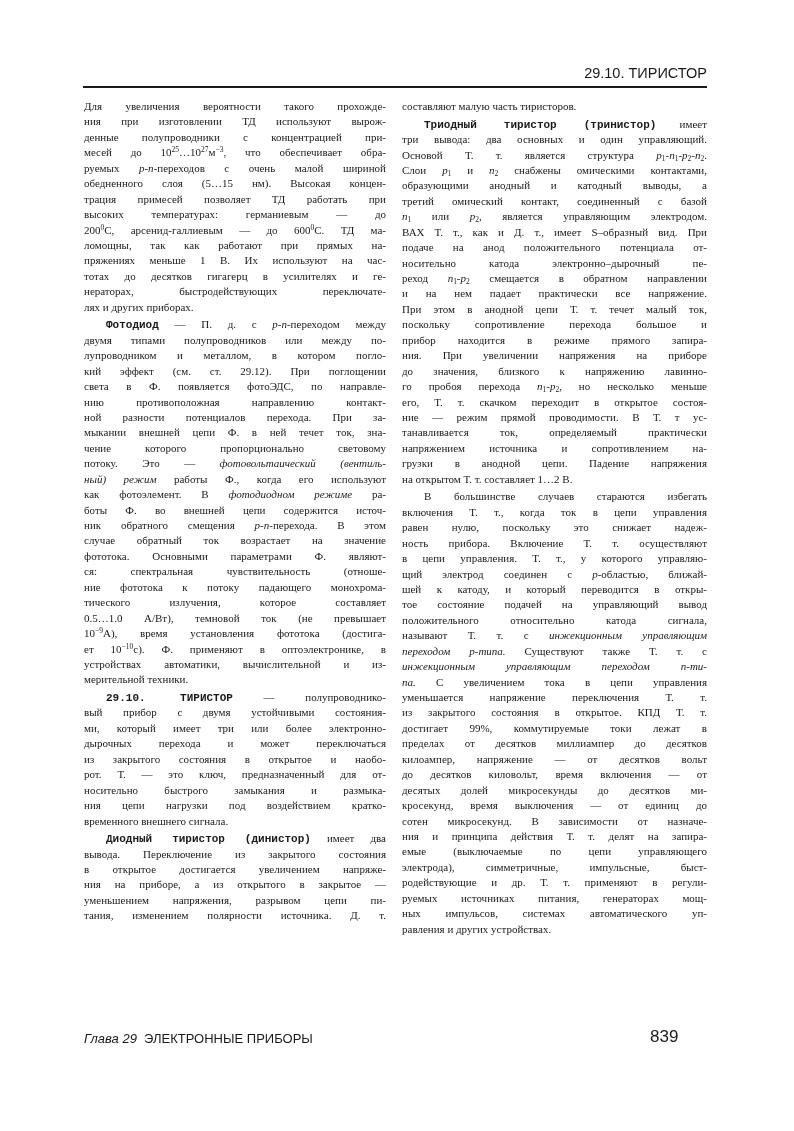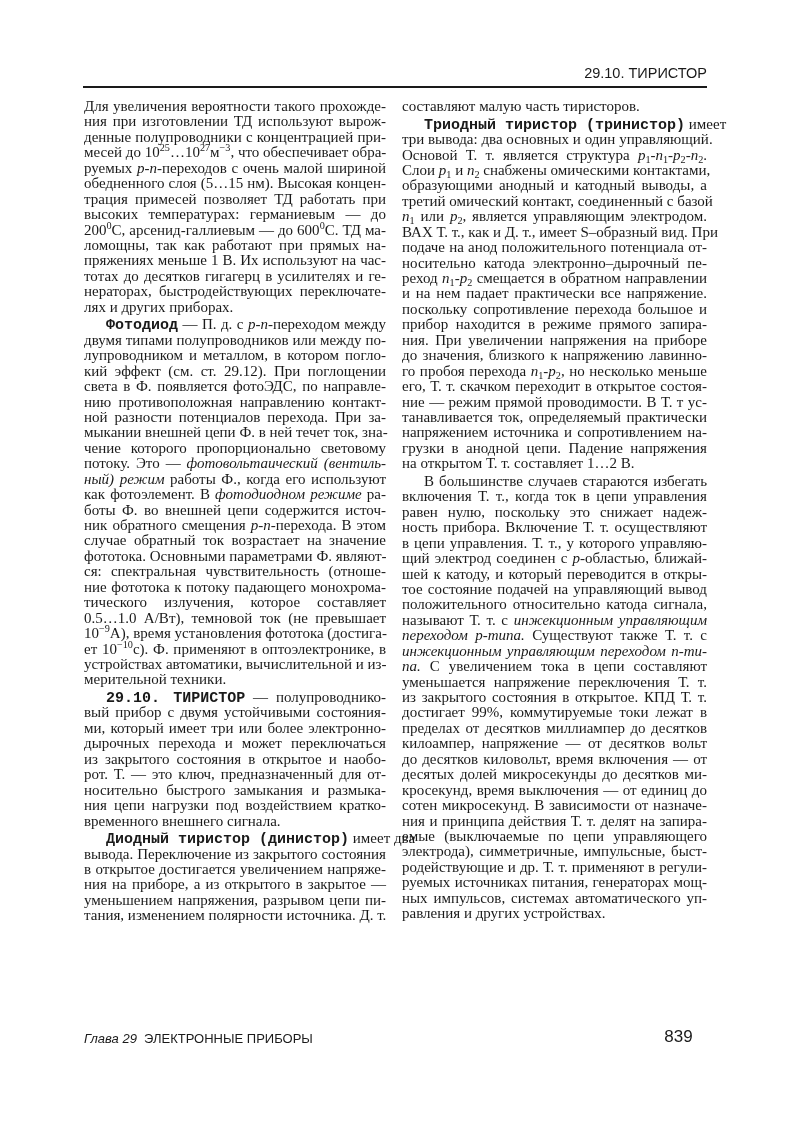--- a/index.html
+++ b/index.html
@@ -5,39 +5,39 @@
   html, body { margin: 0; padding: 0; background: #ffffff; }
   body { width: 794px; height: 1131px; position: relative; overflow: hidden; color: #1a1a1a; }
   .running-head {
     position: absolute; left: 83px; top: 64px; width: 624px; height: 22px;
     border-bottom: 2.5px solid #1a1a1a;
     font-family: "Liberation Sans", sans-serif; font-size: 14.5px;
     text-align: right; line-height: 18px;
   }
   .col {
     position: absolute; top: 99px; width: 302px;
-    font-family: "Liberation Serif", serif; font-size: 15px; line-height: 15.45px;
+    font-family: "Liberation Serif", serif; font-size: 11px; line-height: 15.45px;
   }
   .col.left { left: 84px; }
   .col.right { left: 402px; width: 305px; }
   .para { margin: 0 0 2.2px 0; }
   .line { display: block; white-space: nowrap; text-align: justify; text-align-last: justify; height: 15.45px; overflow: visible; }
   .line.last { text-align-last: left; }
   .line.indent { padding-left: 22px; }
   .b { font-weight: bold; font-family: Liberation Mono, monospace; }
   .i { font-style: italic; }
   .sub { font-size: 0.68em; vertical-align: -0.3em; line-height: 0; }
   .sup { font-size: 0.68em; vertical-align: 0.55em; line-height: 0; }
   .footer-left {
     position: absolute; left: 84px; top: 1031px;
     font-family: "Liberation Sans", sans-serif; font-size: 13px;
   }
   .footer-left .chap { font-style: italic; }
   .page-number {
-    position: absolute; left: 650px; top: 1027px; width: 57px; text-align: center;
+    position: absolute; left: 650px; top: 1027px; width: 57px; text-align: left;
     font-family: "Liberation Sans", sans-serif; font-size: 17px;
   }
 </style>
 </head>
 <body>
 
 <div class="running-head">
   <span>29.10. ТИРИСТОР</span>
 </div>
 
@@ -114,20 +114,21 @@
       <span class="line"><span>Основой Т. т. является структура </span><span class="i">p</span><span class="sub">1</span><span>-</span><span class="i">n</span><span class="sub">1</span><span>-</span><span class="i">p</span><span class="sub">2</span><span>-</span><span class="i">n</span><span class="sub">2</span><span>.</span></span>
       <span class="line"><span>Слои </span><span class="i">p</span><span class="sub">1</span><span> и </span><span class="i">n</span><span class="sub">2</span><span> снабжены омическими контактами,</span></span>
       <span class="line"><span>образующими анодный и катодный выводы, а</span></span>
       <span class="line"><span>третий омический контакт, соединенный с базой</span></span>
       <span class="line"><span class="i">n</span><span class="sub">1</span><span> или </span><span class="i">p</span><span class="sub">2</span><span>, является управляющим электродом.</span></span>
       <span class="line"><span>ВАХ Т. т., как и Д. т., имеет S–образный вид. При</span></span>
       <span class="line"><span>подаче на анод положительного потенциала от-</span></span>
       <span class="line"><span>носительно катода электронно–дырочный пе-</span></span>
       <span class="line"><span>реход </span><span class="i">n</span><span class="sub">1</span><span>-</span><span class="i">p</span><span class="sub">2</span><span> смещается в обратном направлении</span></span>
       <span class="line"><span>и на нем падает практически все напряжение.</span></span>
+      <span class="line"><span>При этом в анодной цепи Т. т. течет малый ток,</span></span>
       <span class="line"><span>поскольку сопротивление перехода большое и</span></span>
       <span class="line"><span>прибор находится в режиме прямого запира-</span></span>
       <span class="line"><span>ния. При увеличении напряжения на приборе</span></span>
       <span class="line"><span>до значения, близкого к напряжению лавинно-</span></span>
       <span class="line"><span>го пробоя перехода </span><span class="i">n</span><span class="sub">1</span><span>-</span><span class="i">p</span><span class="sub">2</span><span>, но несколько меньше</span></span>
       <span class="line"><span>его, Т. т. скачком переходит в открытое состоя-</span></span>
       <span class="line"><span>ние — режим прямой проводимости. В Т. т ус-</span></span>
       <span class="line"><span>танавливается ток, определяемый практически</span></span>
       <span class="line"><span>напряжением источника и сопротивлением на-</span></span>
       <span class="line"><span>грузки в анодной цепи. Падение напряжения</span></span>
@@ -139,21 +140,21 @@
       <span class="line"><span>равен нулю, поскольку это снижает надеж-</span></span>
       <span class="line"><span>ность прибора. Включение Т. т. осуществляют</span></span>
       <span class="line"><span>в цепи управления. Т. т., у которого управляю-</span></span>
       <span class="line"><span>щий электрод соединен с </span><span class="i">p</span><span>-областью, ближай-</span></span>
       <span class="line"><span>шей к катоду, и который переводится в откры-</span></span>
       <span class="line"><span>тое состояние подачей на управляющий вывод</span></span>
       <span class="line"><span>положительного относительно катода сигнала,</span></span>
       <span class="line"><span>называют Т. т. с </span><span class="i">инжекционным управляющим</span></span>
       <span class="line"><span class="i">переходом p-типа.</span><span> Существуют также Т. т. с</span></span>
       <span class="line"><span class="i">инжекционным управляющим переходом n-ти-</span></span>
-      <span class="line"><span class="i">па.</span><span> С увеличением тока в цепи составляют</span></span>
+      <span class="line"><span class="i">па.</span><span> С увеличением тока в цепи управления</span></span>
       <span class="line"><span>уменьшается напряжение переключения Т. т.</span></span>
       <span class="line"><span>из закрытого состояния в открытое. КПД Т. т.</span></span>
       <span class="line"><span>достигает 99%, коммутируемые токи лежат в</span></span>
       <span class="line"><span>пределах от десятков миллиампер до десятков</span></span>
       <span class="line"><span>килоампер, напряжение — от десятков вольт</span></span>
       <span class="line"><span>до десятков киловольт, время включения — от</span></span>
       <span class="line"><span>десятых долей микросекунды до десятков ми-</span></span>
       <span class="line"><span>кросекунд, время выключения — от единиц до</span></span>
       <span class="line"><span>сотен микросекунд. В зависимости от назначе-</span></span>
       <span class="line"><span>ния и принципа действия Т. т. делят на запира-</span></span>

